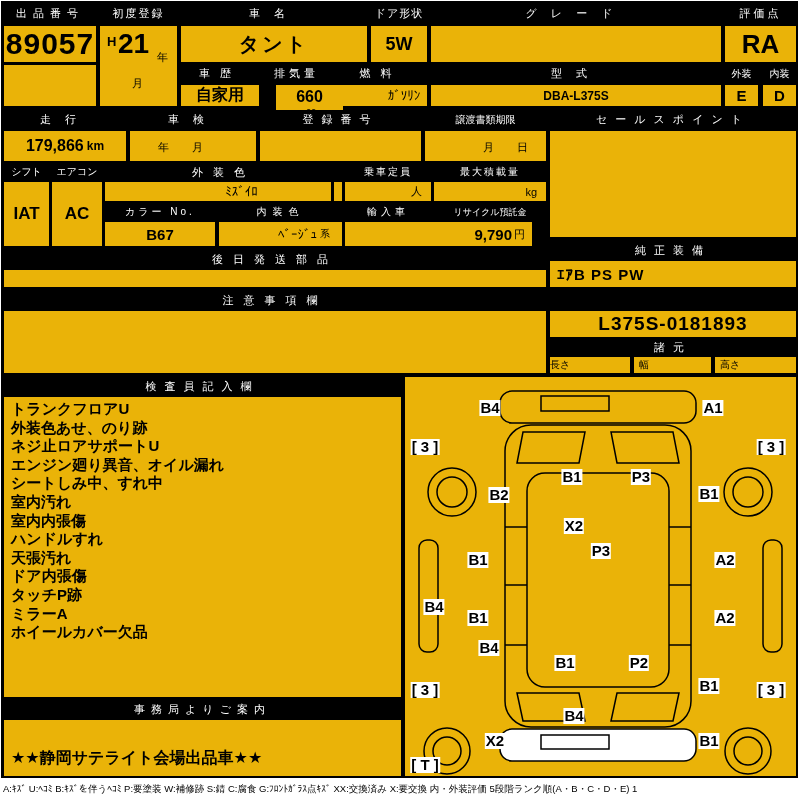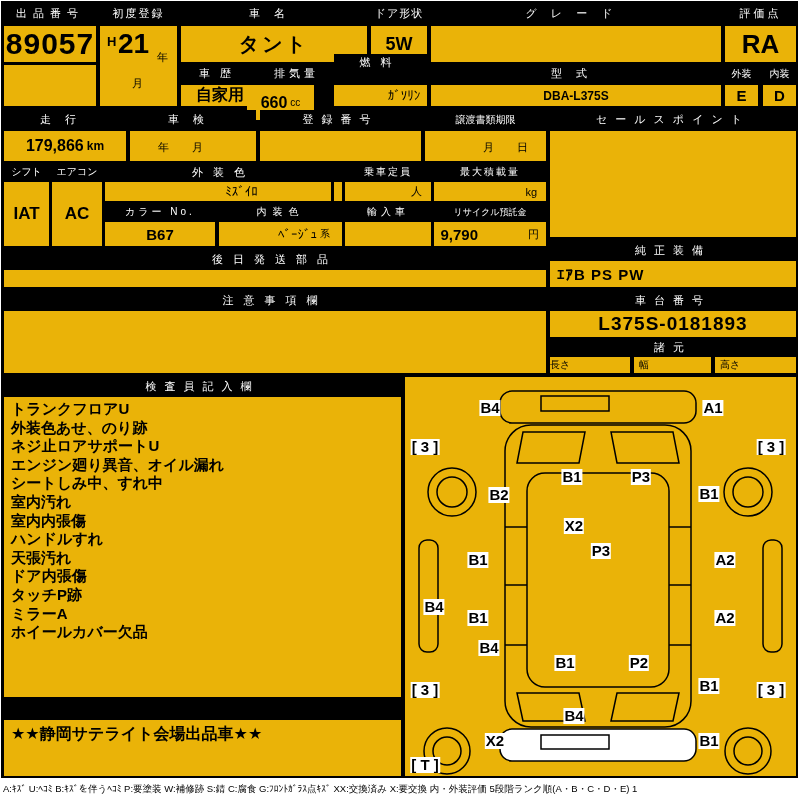--- a/index.html
+++ b/index.html
@@ -21,21 +21,21 @@
   .door { font-size:18px; font-weight:bold; }
   .val-m { font-size:16px; font-weight:bold; }
   .val-s { font-size:13px;padding-left:47px; }
   .unit { font-size:10px; margin-left:3px; }
   .era { position:absolute; left:7px; top:8px; font-size:13px; font-weight:bold; }
   .eyear { position:absolute; left:18px; top:2px; font-size:28px; font-weight:bold; }
   .yunit { position:absolute; right:9px; top:24px; font-size:11px; }
   .munit { position:absolute; left:32px; top:50px; font-size:11px; }
   .insp-body { padding:3px 7px; }
   .insp-item { font-size:15px; font-weight:bold; line-height:18.6px; white-space:nowrap; }
-  .office-msg { padding:4px 7px 0 7px; font-size:16px; font-weight:bold; white-space:nowrap; }
+  .office-msg { padding:28px 7px 0 7px; font-size:16px; font-weight:bold; white-space:nowrap; }
   .legend { position:absolute; left:3px; top:783px; width:794px; font-size:9.5px; white-space:nowrap; }
   .dlabel { position:absolute; transform:translate(-50%,-50%); background:#fff; padding:0 1px;
             font-size:15px; font-weight:bold; white-space:nowrap; line-height:16px; }
   svg.cardraw { position:absolute; left:0; top:0; }
   svg.cardraw * { stroke:#000; stroke-width:1.5; fill:none; }
   svg.cardraw .wfill { fill:#fff; }
 </style>
 </head>
 <body>
 
@@ -57,27 +57,27 @@
     <span class="munit">月</span>
   </div>
   <div class="abs cell flexc carname" style="left:181px;top:26px;width:186px;height:36px;">タント</div>
   <div class="abs cell flexc door" style="left:371px;top:26px;width:56px;height:36px;">5W</div>
   <div class="abs cell" style="left:431px;top:26px;width:290px;height:36px;"></div>
   <div class="abs cell flexc score" style="left:725px;top:26px;width:71px;height:36px;">RA</div>
   <div class="abs cell" style="left:4px;top:65px;width:92px;height:41px;"></div>
 
   <div class="abs hdr" style="left:181px;top:65px;width:78px;height:17px;letter-spacing:10px;">車歴</div>
   <div class="abs hdr" style="left:263px;top:65px;width:67px;height:17px;letter-spacing:4px;">排気量</div>
-  <div class="abs hdr" style="left:334px;top:54px;width:93px;height:17px;letter-spacing:10px;">燃料</div>
+  <div class="abs hdr" style="left:334px;top:65px;width:93px;height:17px;letter-spacing:10px;">燃料</div>
   <div class="abs hdr" style="left:431px;top:65px;width:290px;height:17px;letter-spacing:14px;">型式</div>
   <div class="abs hdr" style="left:725px;top:65px;width:33px;height:17px;font-size:10px;">外装</div>
   <div class="abs hdr" style="left:763px;top:65px;width:33px;height:17px;font-size:10px;">内装</div>
 
   <div class="abs cell flexc val-m" style="left:181px;top:85px;width:78px;height:21px;">自家用</div>
-  <div class="abs cell flexc" style="left:247px;top:85px;width:67px;height:35px;">
+  <div class="abs cell flexc" style="left:276px;top:85px;width:67px;height:35px;flex-direction:column;">
     <span class="val-m">660</span>
     <span class="unit">cc</span>
   </div>
   <div class="abs cell flexc val-s" style="left:334px;top:85px;width:93px;height:21px;">ｶﾞｿﾘﾝ</div>
   <div class="abs cell flexc" style="left:431px;top:85px;width:290px;height:21px;font-size:12px;font-weight:bold;">DBA-L375S</div>
   <div class="abs cell flexc b" style="left:725px;top:85px;width:33px;height:21px;font-size:15px;">E</div>
   <div class="abs cell flexc b" style="left:763px;top:85px;width:33px;height:21px;font-size:15px;">D</div>
 
   <div class="abs hdr" style="left:4px;top:110px;width:122px;height:19px;letter-spacing:14px;">走行</div>
   <div class="abs hdr" style="left:130px;top:110px;width:126px;height:19px;letter-spacing:14px;">車検</div>
@@ -117,33 +117,32 @@
   <div class="abs hdr" style="left:219px;top:204px;width:123px;height:16px;font-size:10px;letter-spacing:6px;">内装色</div>
   <div class="abs hdr" style="left:345px;top:204px;width:86px;height:16px;font-size:10px;letter-spacing:4px;">輸入車</div>
   <div class="abs hdr" style="left:434px;top:204px;width:112px;height:16px;font-size:9px;">リサイクル預託金</div>
 
   <div class="abs cell flexc b" style="left:105px;top:222px;width:110px;height:24px;font-size:15px;">B67</div>
   <div class="abs cell flexc" style="left:219px;top:222px;width:123px;height:24px;">
     <span class="val-s">ﾍﾞｰｼﾞｭ</span>
     <span class="unit">系</span>
   </div>
   <div class="abs cell" style="left:345px;top:222px;width:86px;height:24px;"></div>
-  <div class="abs cell flexr" style="left:434px;top:222px;width:112px;height:24px;padding-right:7px;gap:48px;">
+  <div class="abs cell flexr" style="left:420px;top:222px;width:112px;height:24px;padding-right:7px;">
     <span class="b" style="font-size:15px;">9,790</span>
     <span style="font-size:11px;margin-left:2px;">円</span>
   </div>
 
   <div class="abs hdr" style="left:4px;top:250px;width:542px;height:18px;letter-spacing:10px;">後日発送部品</div>
   <div class="abs cell" style="left:4px;top:270px;width:542px;height:17px;"></div>
   <div class="abs hdr" style="left:550px;top:241px;width:246px;height:18px;letter-spacing:8px;">純正装備</div>
   <div class="abs cell flexl b" style="left:550px;top:261px;width:246px;height:26px;font-size:15px;padding-left:7px;letter-spacing:1px;">ｴｱB PS PW</div>
 
   <div class="abs hdr" style="left:4px;top:291px;width:542px;height:18px;letter-spacing:10px;">注意事項欄</div>
   <div class="abs cell" style="left:4px;top:311px;width:542px;height:62px;"></div>
-  <div class="abs hdr" style="left:550px;top:291px;width:246px;height:18px;letter-spacing:8px;">車台番号</div>
   <div class="abs cell flexc b" style="left:550px;top:311px;width:246px;height:26px;font-size:19px;letter-spacing:1px;">L375S-0181893</div>
   <div class="abs hdr" style="left:550px;top:340px;width:246px;height:15px;letter-spacing:8px;">諸元</div>
   <div class="abs cell flexl" style="left:550px;top:357px;width:80px;height:16px;font-size:10px;">長さ</div>
   <div class="abs cell flexl" style="left:634px;top:357px;width:77px;height:16px;font-size:10px;padding-left:5px;">幅</div>
   <div class="abs cell flexl" style="left:715px;top:357px;width:81px;height:16px;font-size:10px;padding-left:5px;">高さ</div>
 
   <div class="abs hdr" style="left:4px;top:377px;width:397px;height:18px;letter-spacing:8px;">検査員記入欄</div>
   <div class="abs cell insp-body" style="left:4px;top:397px;width:397px;height:300px;">
       <div class="insp-item">トランクフロアU</div>
       <div class="insp-item">外装色あせ、のり跡</div>
@@ -153,20 +152,21 @@
       <div class="insp-item">室内汚れ</div>
       <div class="insp-item">室内内張傷</div>
       <div class="insp-item">ハンドルすれ</div>
       <div class="insp-item">天張汚れ</div>
       <div class="insp-item">ドア内張傷</div>
       <div class="insp-item">タッチP跡</div>
       <div class="insp-item">ミラーA</div>
       <div class="insp-item">ホイールカバー欠品</div>
     </div>
 
+  <div class="abs hdr" style="left:4px;top:700px;width:397px;height:18px;letter-spacing:6px;">事務局よりご案内</div>
   <div class="abs cell" style="left:4px;top:720px;width:397px;height:56px;">
     <div class="office-msg">★★静岡サテライト会場出品車★★</div>
   </div>
 
   <div class="abs cell" style="left:405px;top:377px;width:391px;height:399px;">
     <svg class="cardraw" width="391" height="399" viewBox="0 0 391 399">
 
       <rect x="95" y="14" width="196" height="32" rx="12"></rect>
       <rect x="136" y="19" width="68" height="15"></rect>
 

